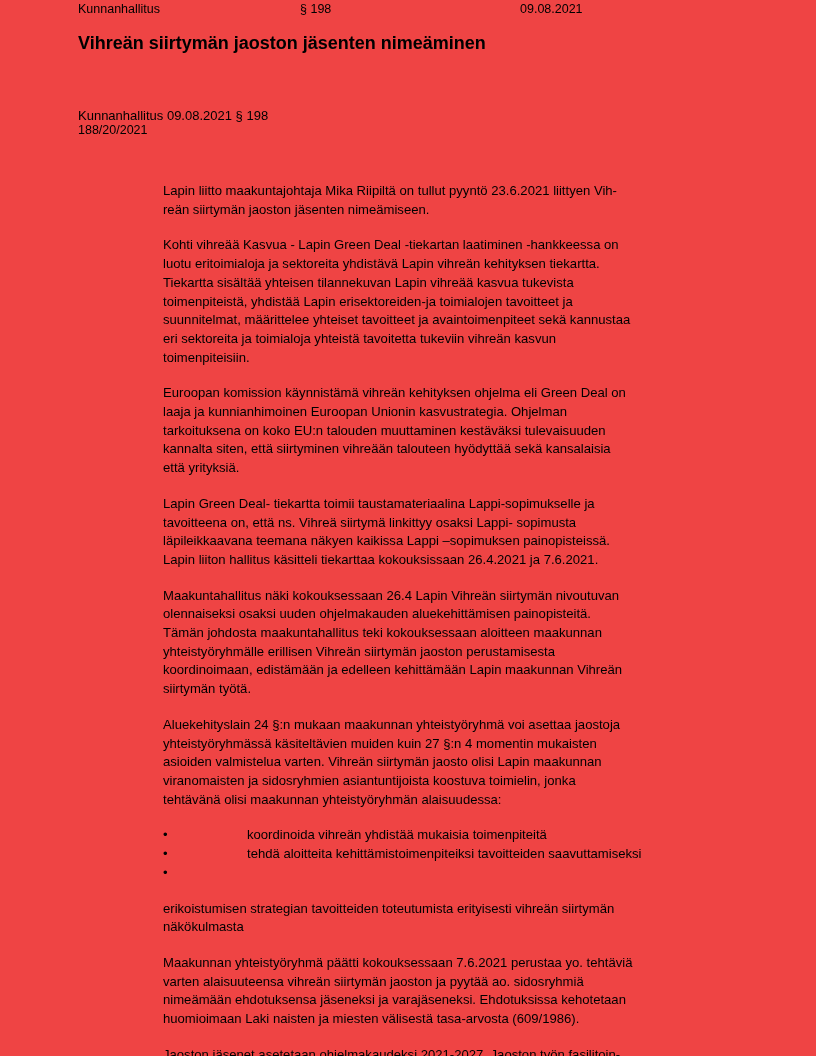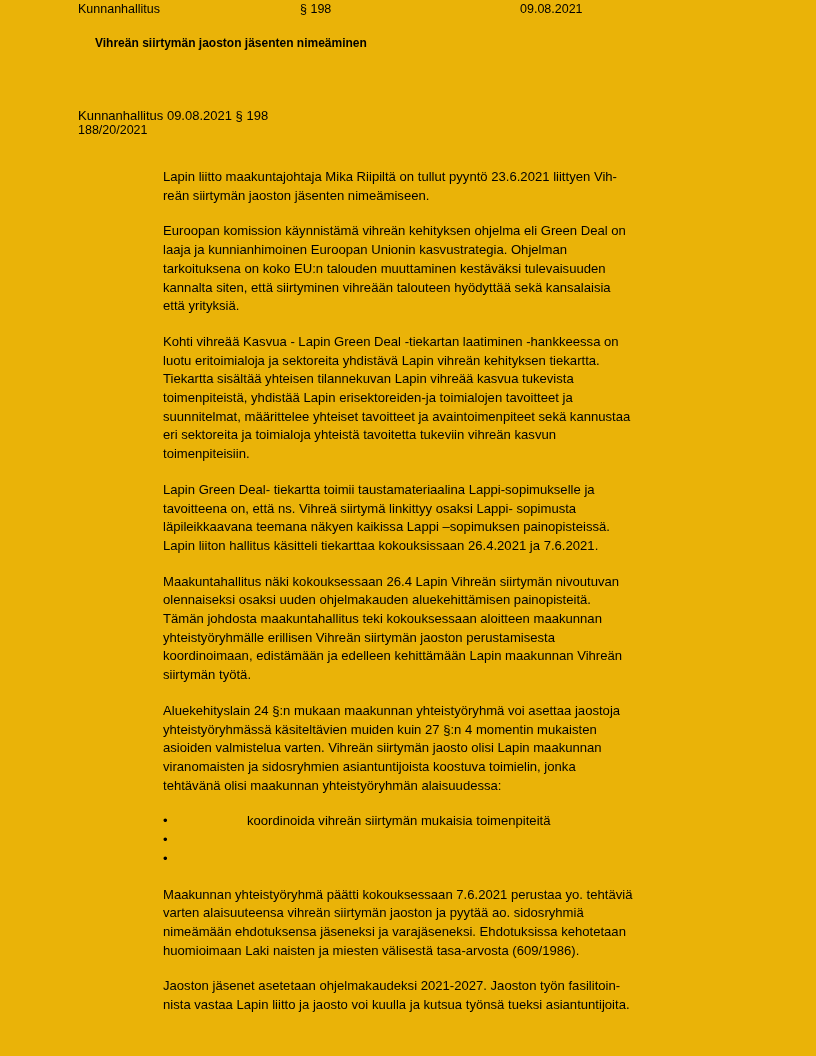--- a/index.html
+++ b/index.html
@@ -4,21 +4,21 @@
 <style>
   html, body {
     margin: 0;
     padding: 0;
     background: #ffffff;
   }
   .page {
     position: relative;
     width: 816px;
     height: 1056px;
-    background: #eab308;
+    background: #ef4444;
     font-family: "Liberation Sans", sans-serif;
     color: #000000;
     overflow: hidden;
   }
   .header-row {
     position: absolute;
     top: 0px;
     left: 78px;
     width: 660px;
     display: flex;
@@ -31,23 +31,23 @@
   .header-section {
     width: 220px;
     margin-left: 32px;
   }
   .header-date {
     width: 160px;
   }
   .doc-title {
     position: absolute;
     top: 33px;
-    left: 95px;
+    left: 78px;
     width: 680px;
-    font-size: 12px;
+    font-size: 18px;
     font-weight: bold;
     line-height: 20px;
   }
   .doc-id {
     position: absolute;
     top: 73px;
     left: 78px;
     font-size: 12.5px;
     line-height: 18px;
     margin-top: 48px;
@@ -62,21 +62,21 @@
   .body-block {
     position: absolute;
     top: 166px;
     left: 163px;
     width: 568px;
     font-size: 13.1px;
     line-height: 18.7px;
     text-align: left;
   }
   .para {
-    margin: 2px 0 17px 0;
+    margin: 16px 0 17px 0;
     white-space: pre-line;
   }
   .para:last-child {
     margin-bottom: 0;
   }
   .bullet-list {
     margin: 0 0 17px 0;
     padding: 0;
     list-style: none;
   }
@@ -106,61 +106,64 @@
 
   <div class="doc-title">Vihreän siirtymän jaoston jäsenten nimeäminen</div>
 
   <div class="doc-id">188/20/2021</div>
 
   <div class="meeting-line">Kunnanhallitus 09.08.2021 § 198</div>
 
   <div class="body-block">
     <p class="para">Lapin liitto maakuntajohtaja Mika Riipiltä on tullut pyyntö 23.6.2021 liittyen Vih-
 reän siirtymän jaoston jäsenten nimeämiseen.</p>
-    <p class="para">Euroopan komission käynnistämä vihreän kehityksen ohjelma eli Green Deal on
-laaja ja kunnianhimoinen Euroopan Unionin kasvustrategia. Ohjelman
-tarkoituksena on koko EU:n talouden muuttaminen kestäväksi tulevaisuuden
-kannalta siten, että siirtyminen vihreään talouteen hyödyttää sekä kansalaisia
-että yrityksiä.</p>
     <p class="para">Kohti vihreää Kasvua - Lapin Green Deal -tiekartan laatiminen -hankkeessa on
 luotu eritoimialoja ja sektoreita yhdistävä Lapin vihreän kehityksen tiekartta.
 Tiekartta sisältää yhteisen tilannekuvan Lapin vihreää kasvua tukevista
 toimenpiteistä, yhdistää Lapin erisektoreiden-ja toimialojen tavoitteet ja
 suunnitelmat, määrittelee yhteiset tavoitteet ja avaintoimenpiteet sekä kannustaa
 eri sektoreita ja toimialoja yhteistä tavoitetta tukeviin vihreän kasvun
 toimenpiteisiin.</p>
+    <p class="para">Euroopan komission käynnistämä vihreän kehityksen ohjelma eli Green Deal on
+laaja ja kunnianhimoinen Euroopan Unionin kasvustrategia. Ohjelman
+tarkoituksena on koko EU:n talouden muuttaminen kestäväksi tulevaisuuden
+kannalta siten, että siirtyminen vihreään talouteen hyödyttää sekä kansalaisia
+että yrityksiä.</p>
     <p class="para">Lapin Green Deal- tiekartta toimii taustamateriaalina Lappi-sopimukselle ja
 tavoitteena on, että ns. Vihreä siirtymä linkittyy osaksi Lappi- sopimusta
 läpileikkaavana teemana näkyen kaikissa Lappi –sopimuksen painopisteissä.
 Lapin liiton hallitus käsitteli tiekarttaa kokouksissaan 26.4.2021 ja 7.6.2021.</p>
     <p class="para">Maakuntahallitus näki kokouksessaan 26.4 Lapin Vihreän siirtymän nivoutuvan
 olennaiseksi osaksi uuden ohjelmakauden aluekehittämisen painopisteitä.
 Tämän johdosta maakuntahallitus teki kokouksessaan aloitteen maakunnan
 yhteistyöryhmälle erillisen Vihreän siirtymän jaoston perustamisesta
 koordinoimaan, edistämään ja edelleen kehittämään Lapin maakunnan Vihreän
 siirtymän työtä.</p>
     <p class="para">Aluekehityslain 24 §:n mukaan maakunnan yhteistyöryhmä voi asettaa jaostoja
 yhteistyöryhmässä käsiteltävien muiden kuin 27 §:n 4 momentin mukaisten
 asioiden valmistelua varten. Vihreän siirtymän jaosto olisi Lapin maakunnan
 viranomaisten ja sidosryhmien asiantuntijoista koostuva toimielin, jonka
 tehtävänä olisi maakunnan yhteistyöryhmän alaisuudessa:</p>
 
     <ul class="bullet-list">
       <li class="bullet-item">
         <span class="bullet-mark">•</span>
-        <span class="bullet-text">koordinoida vihreän siirtymän mukaisia toimenpiteitä</span>
+        <span class="bullet-text">koordinoida vihreän yhdistää mukaisia toimenpiteitä</span>
       </li>
       <li class="bullet-item">
         <span class="bullet-mark">•</span>
+        <span class="bullet-text">tehdä aloitteita kehittämistoimenpiteiksi tavoitteiden saavuttamiseksi</span>
       </li>
       <li class="bullet-item">
         <span class="bullet-mark">•</span>
       </li>
     </ul>
 
+    <p class="para">erikoistumisen strategian tavoitteiden toteutumista erityisesti vihreän siirtymän
+näkökulmasta</p>
     <p class="para">Maakunnan yhteistyöryhmä päätti kokouksessaan 7.6.2021 perustaa yo. tehtäviä
 varten alaisuuteensa vihreän siirtymän jaoston ja pyytää ao. sidosryhmiä
 nimeämään ehdotuksensa jäseneksi ja varajäseneksi. Ehdotuksissa kehotetaan
 huomioimaan Laki naisten ja miesten välisestä tasa-arvosta (609/1986).</p>
     <p class="para">Jaoston jäsenet asetetaan ohjelmakaudeksi 2021-2027. Jaoston työn fasilitoin-
 nista vastaa Lapin liitto ja jaosto voi kuulla ja kutsua työnsä tueksi asiantuntijoita.</p>
   </div>
 
 </div>
 

